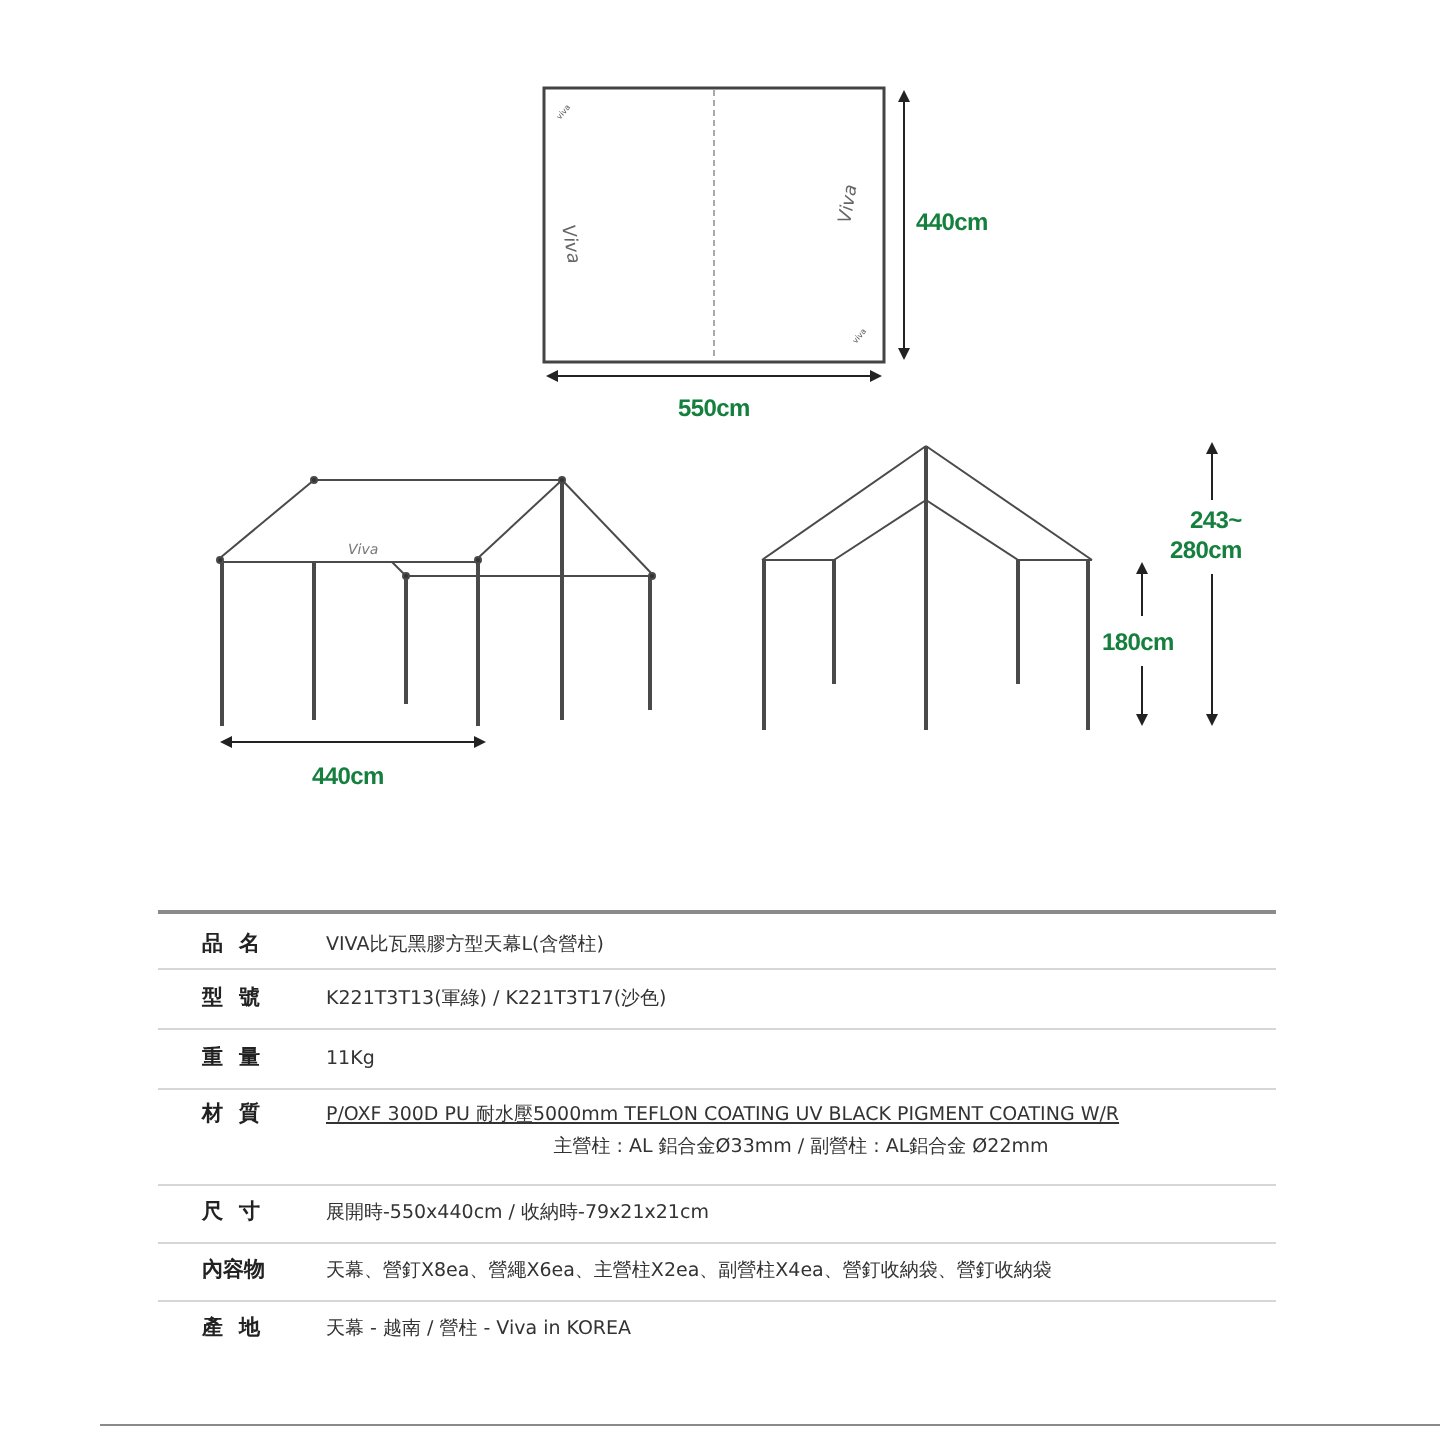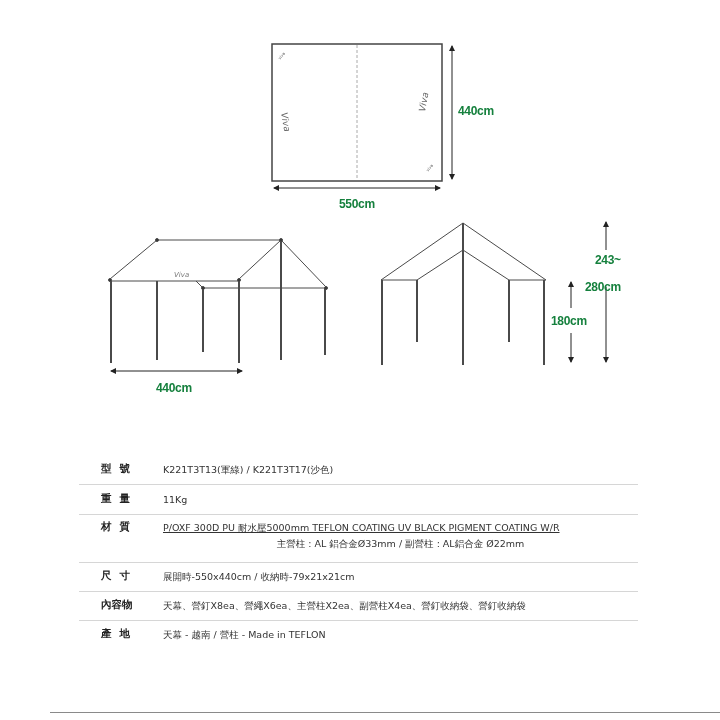--- a/index.html
+++ b/index.html
@@ -91,25 +91,29 @@
       <line x1="571" y1="333" x2="571" y2="362" stroke="#222" stroke-width="1" marker-end="url(#arrow)"></line>
       <line x1="606" y1="222" x2="606" y2="250" stroke="#222" stroke-width="1" marker-start="url(#arrowStart)"></line>
       <line x1="606" y1="287" x2="606" y2="362" stroke="#222" stroke-width="1" marker-end="url(#arrow)"></line>
     </g>
   </svg>
 
   <span class="dim-label" style="left:458px; top:104px;">440cm</span>
   <span class="dim-label" style="left:339px; top:197px;">550cm</span>
   <span class="dim-label" style="left:156px; top:381px;">440cm</span>
   <span class="dim-label" style="left:595px; top:253px;">243~</span>
-  <span class="dim-label" style="left:585px; top:280px;">280cm</span>
+  <span class="dim-label" style="left:585px; top:268px;">280cm</span>
   <span class="dim-label" style="left:551px; top:314px;">180cm</span>
 </div>
 
 <div class="spec-table">
+  <div class="spec-row first" style="height:30px; padding-top:8px; box-sizing:border-box;">
+    <span class="label">品名</span>
+    <span class="value">VIVA比瓦黑膠方型天幕L(含營柱)</span>
+  </div>
   <div class="spec-row" style="height:30px; padding-top:7px; box-sizing:border-box;">
     <span class="label">型號</span>
     <span class="value">K221T3T13(軍綠) / K221T3T17(沙色)</span>
   </div>
   <div class="spec-row" style="height:30px; padding-top:7px; box-sizing:border-box;">
     <span class="label">重量</span>
     <span class="value">11Kg</span>
   </div>
   <div class="spec-row" style="height:48px; padding-top:5px; box-sizing:border-box;">
     <span class="label">材質</span>
@@ -121,16 +125,16 @@
   <div class="spec-row" style="height:29px; padding-top:6px; box-sizing:border-box;">
     <span class="label">尺寸</span>
     <span class="value">展開時-550x440cm / 收納時-79x21x21cm</span>
   </div>
   <div class="spec-row" style="height:29px; padding-top:6px; box-sizing:border-box;">
     <span class="label tight">內容物</span>
     <span class="value">天幕、營釘X8ea、營繩X6ea、主營柱X2ea、副營柱X4ea、營釘收納袋、營釘收納袋</span>
   </div>
   <div class="spec-row" style="height:28px; padding-top:6px; box-sizing:border-box; border-bottom:none;">
     <span class="label">產地</span>
-    <span class="value">天幕 - 越南 / 營柱 - Made in TEFLON</span>
+    <span class="value">天幕 - 越南 / 營柱 - Viva in KOREA</span>
   </div>
 </div>
 <div class="bottom-line"></div>
 
 </body></html>

